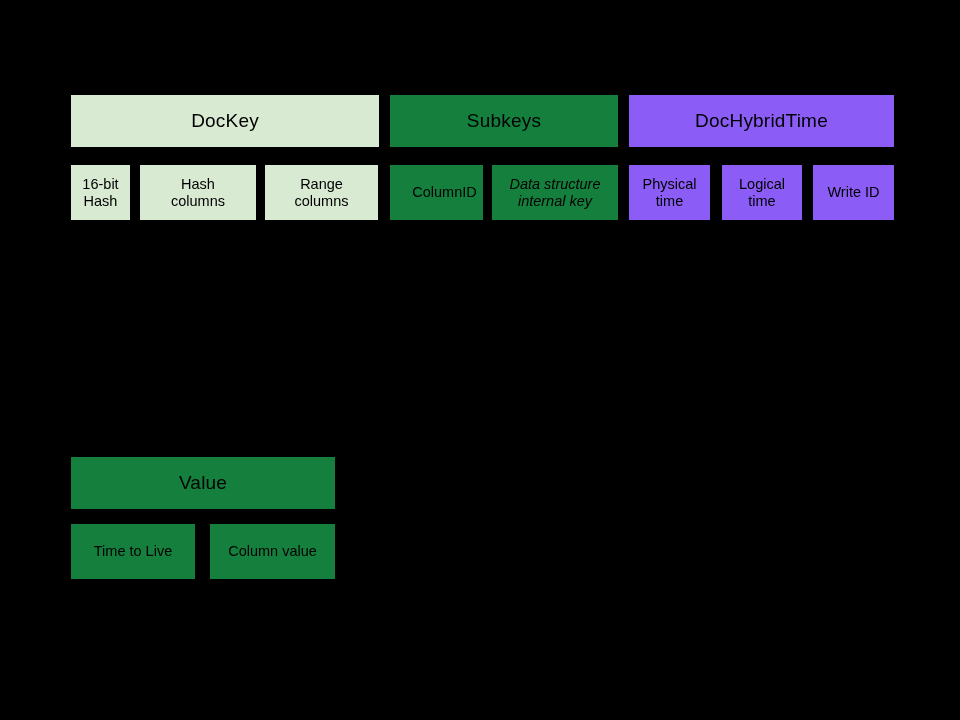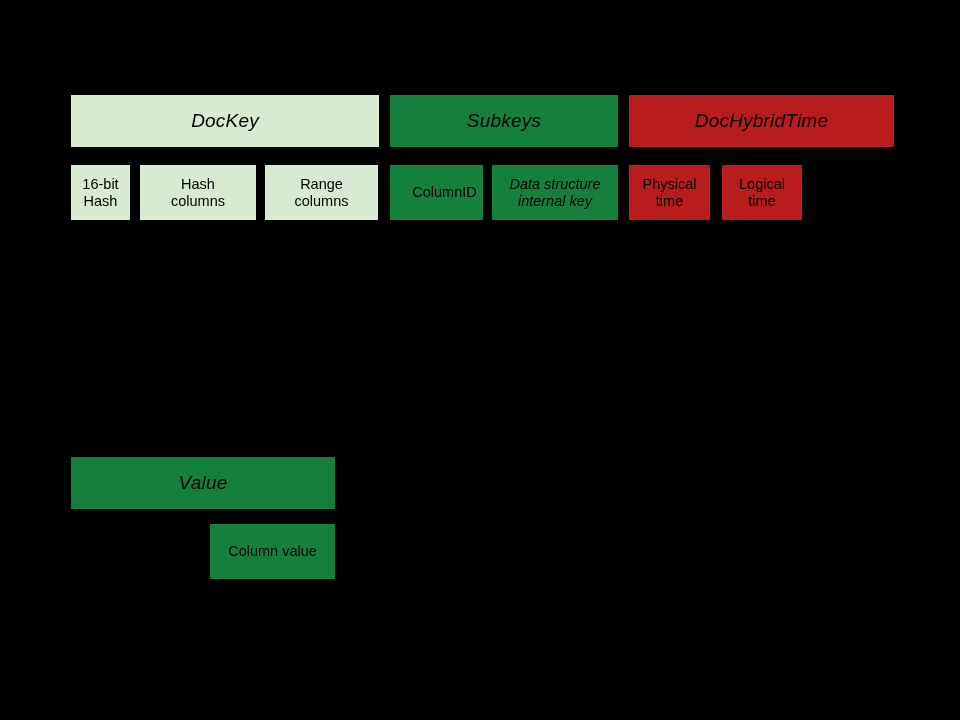--- a/index.html
+++ b/index.html
@@ -37,21 +37,20 @@
     height: 52px;
     display: flex;
     align-items: center;
     justify-content: center;
     text-align: center;
     font-size: 19px;
     line-height: 22px;
     letter-spacing: 0.2px;
     box-sizing: border-box;
     padding: 0 6px;
-    font-style: italic;
   }
 
   .subrow {
     position: absolute;
     left: 0;
     top: 70px;
     height: 55px;
   }
 
   .subbox {
@@ -65,21 +64,21 @@
     font-size: 14.5px;
     line-height: 17px;
     box-sizing: border-box;
     padding: 0 4px;
     overflow: hidden;
   }
 
   
   .c-green  { background: #d9ead3; }
   .c-pink   { background: #15803d; }
-  .c-blue   { background: #b91c1c; }
+  .c-blue   { background: #8b5cf6; }
   .c-salmon { background: #15803d; }
 
   
   
   #grp-dockey          { left: 71px;  top: 95px;  width: 308px; }
   #grp-dockey .group-header { width: 308px; }
   #grp-dockey .subrow  { width: 308px; }
   #sb-hash16           { left: 0px;   width: 59px; }
   #sb-hashcols         { left: 69px;  width: 116px; }
   #sb-rangecols        { left: 194px; width: 113px; }
@@ -126,23 +125,25 @@
       <div class="subbox c-pink" id="sb-columnid">ColumnID</div>
       <div class="subbox c-pink" id="sb-dsikey">Data structure<br>internal key</div>
     </div>
   </div>
 
   <div class="group" id="grp-dht">
     <div class="group-header c-blue">DocHybridTime</div>
     <div class="subrow">
       <div class="subbox c-blue" id="sb-phys">Physical<br>time</div>
       <div class="subbox c-blue" id="sb-logi">Logical<br>time</div>
+      <div class="subbox c-blue" id="sb-writeid">Write ID</div>
     </div>
   </div>
 
   <div class="group" id="grp-value">
     <div class="group-header c-salmon">Value</div>
     <div class="subrow">
+      <div class="subbox c-salmon" id="sb-ttl">Time to Live</div>
       <div class="subbox c-salmon" id="sb-colval">Column value</div>
     </div>
   </div>
 
 </div>
 
 </body></html>

